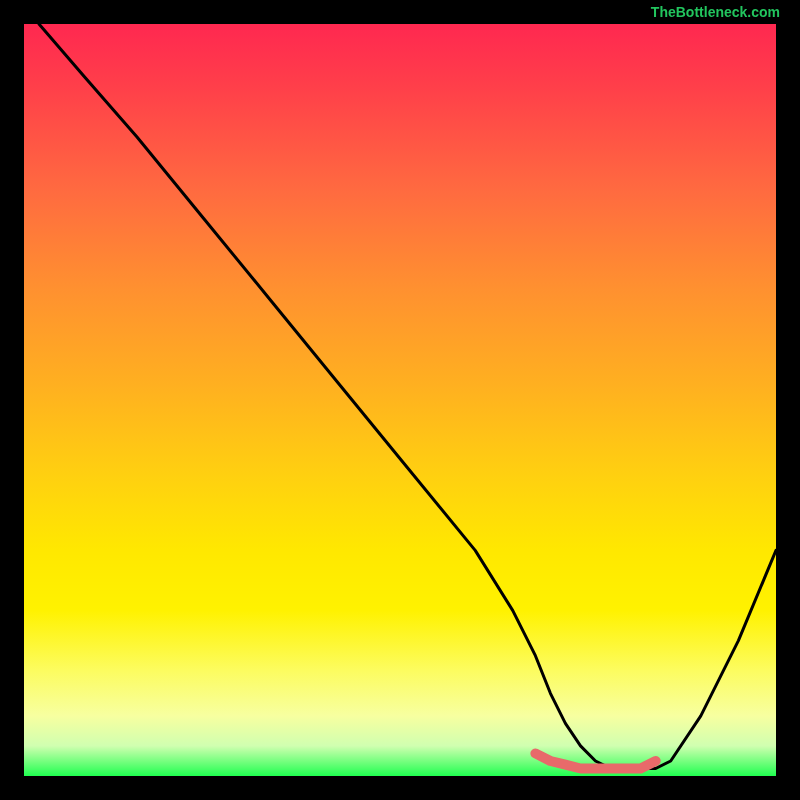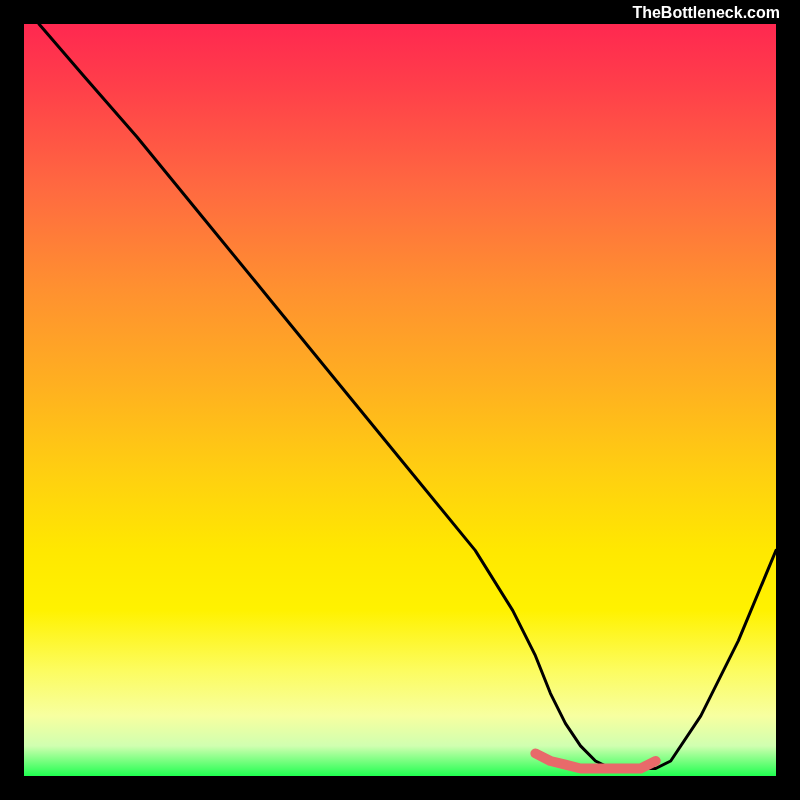--- a/index.html
+++ b/index.html
@@ -8,23 +8,23 @@
     width: 800px;
     height: 800px;
     background: #000;
     position: relative;
   }
   .watermark {
     position: absolute;
     top: 4px;
     right: 20px;
     font-family: Arial, Helvetica, sans-serif;
-    font-size: 16px;
+    font-size: 14px;
     font-weight: bold;
-    color: #ffffff;
+    color: #22c55e;
     z-index: 10;
   }
   .plot-area {
     position: absolute;
     left: 24px;
     top: 24px;
     width: 752px;
     height: 752px;
     overflow: hidden;
   }

